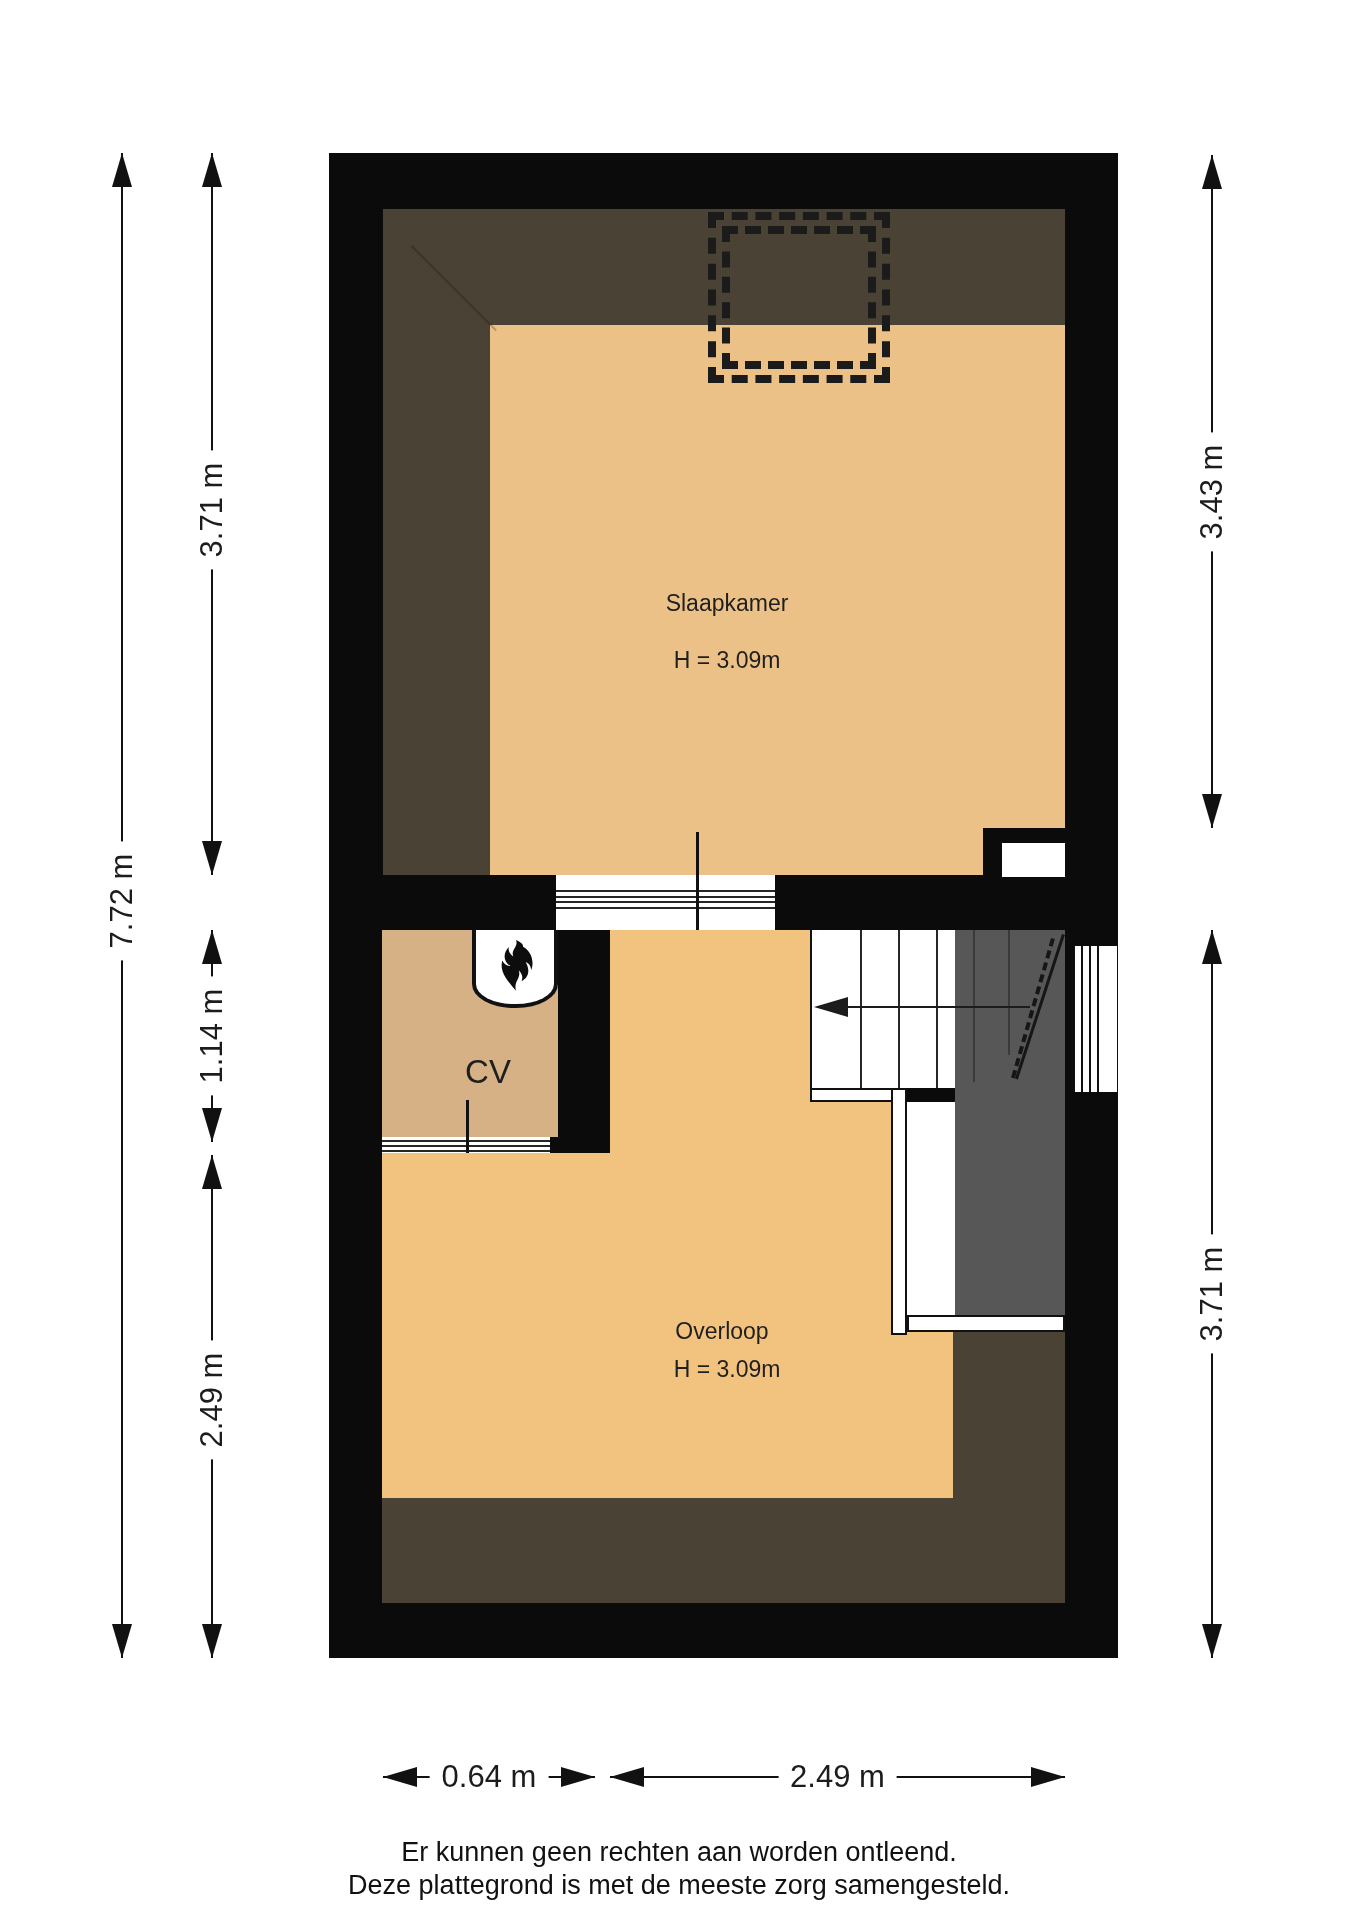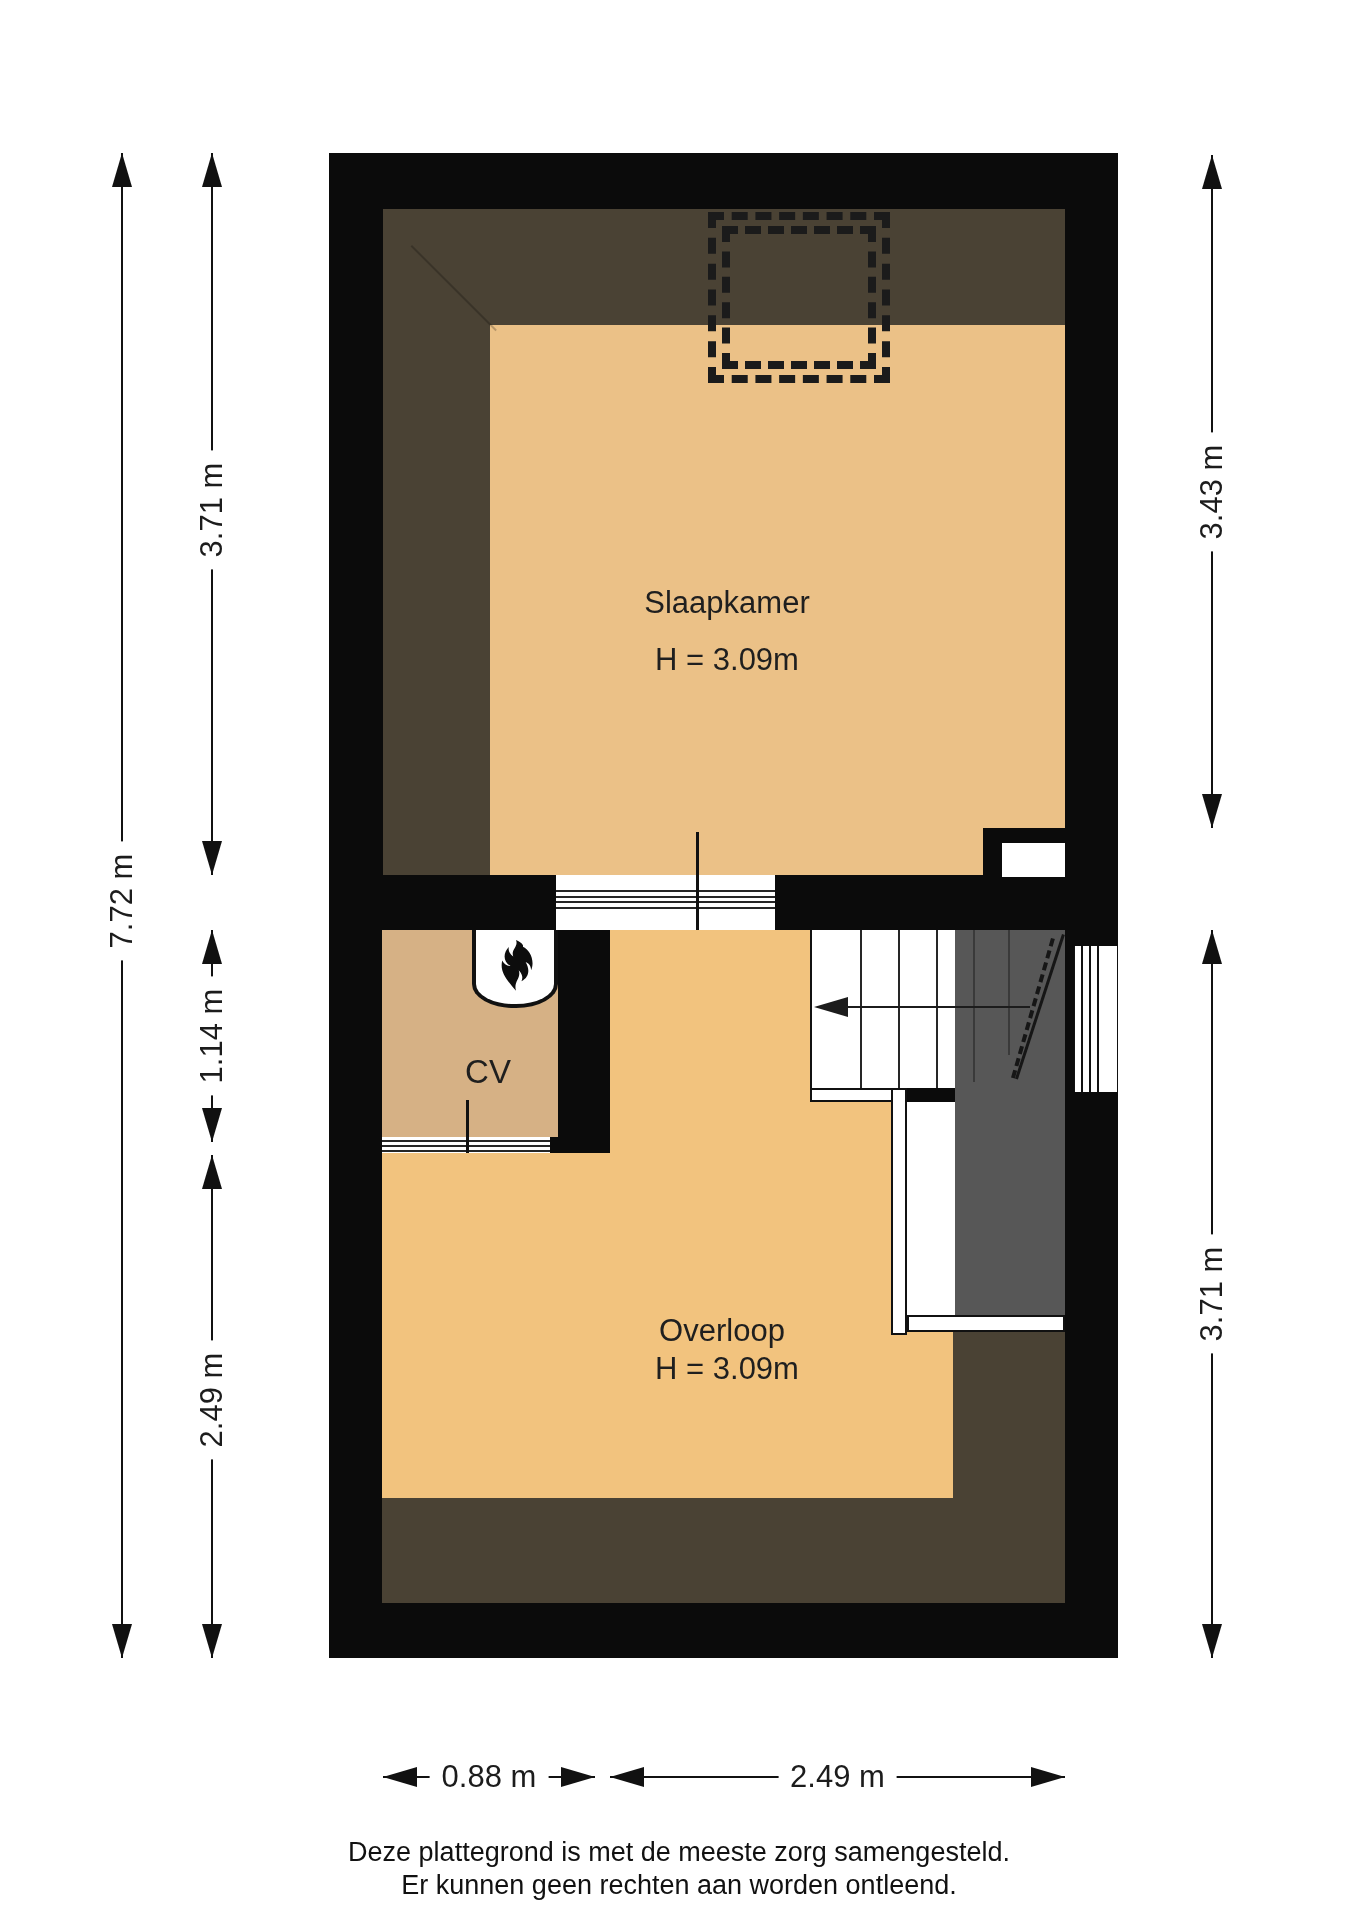--- a/index.html
+++ b/index.html
@@ -24,21 +24,21 @@
   .dim .bar-v{position:absolute;top:0;bottom:0;left:9px;width:2px;background:#111;}
   .ah{position:absolute;width:0;height:0;}
   .ah-left{left:0;top:1px;border-top:10px solid transparent;border-bottom:10px solid transparent;border-right:34px solid #111;}
   .ah-right{right:0;top:1px;border-top:10px solid transparent;border-bottom:10px solid transparent;border-left:34px solid #111;}
   .ah-up{top:0;left:0;border-left:10px solid transparent;border-right:10px solid transparent;border-bottom:34px solid #111;}
   .ah-down{bottom:0;left:0;border-left:10px solid transparent;border-right:10px solid transparent;border-top:34px solid #111;}
   .dim-label{position:absolute;background:#ffffff;padding:0 12px;font-size:31px;white-space:nowrap;
              transform:translate(-50%,-50%);}
   .dim-label.rot{transform:translate(-50%,-50%) rotate(-90deg);}
   
-  .room-label{position:absolute;transform:translate(-50%,-50%);font-size:31px;white-space:nowrap;color:#1f1f1f;}
+  .room-label{position:absolute;transform:translate(-50%,-50%);font-size:23px;white-space:nowrap;color:#1f1f1f;}
   
   .rail{background:#ffffff;border:2px solid #111;box-sizing:border-box;}
   
   .footer{position:absolute;left:50%;top:1836px;transform:translateX(-50%);
           text-align:center;font-size:27px;line-height:33px;white-space:nowrap;color:#111;}
 </style>
 </head>
 <body>
 
 <div id="page">
@@ -157,28 +157,28 @@
     <div class="bar-v"></div>
     <div class="ah ah-up"></div>
     <div class="ah ah-down"></div>
     <span class="dim-label rot" style="left:10px;top:50%;">3.71 m</span>
   </div>
 
   <div class="dim" style="left:383px;top:1766px;width:212px;height:22px;">
     <div class="bar-h"></div>
     <div class="ah ah-left"></div>
     <div class="ah ah-right"></div>
-    <span class="dim-label" style="left:50%;top:50%;">0.88 m</span>
+    <span class="dim-label" style="left:50%;top:50%;">0.64 m</span>
   </div>
 
   <div class="dim" style="left:610px;top:1766px;width:455px;height:22px;">
     <div class="bar-h"></div>
     <div class="ah ah-left"></div>
     <div class="ah ah-right"></div>
     <span class="dim-label" style="left:50%;top:50%;">2.49 m</span>
   </div>
 
   <div class="footer">
+    <div>Er kunnen geen rechten aan worden ontleend.</div>
     <div>Deze plattegrond is met de meeste zorg samengesteld.</div>
-    <div>Er kunnen geen rechten aan worden ontleend.</div>
   </div>
 
 </div>
 
 </body></html>

